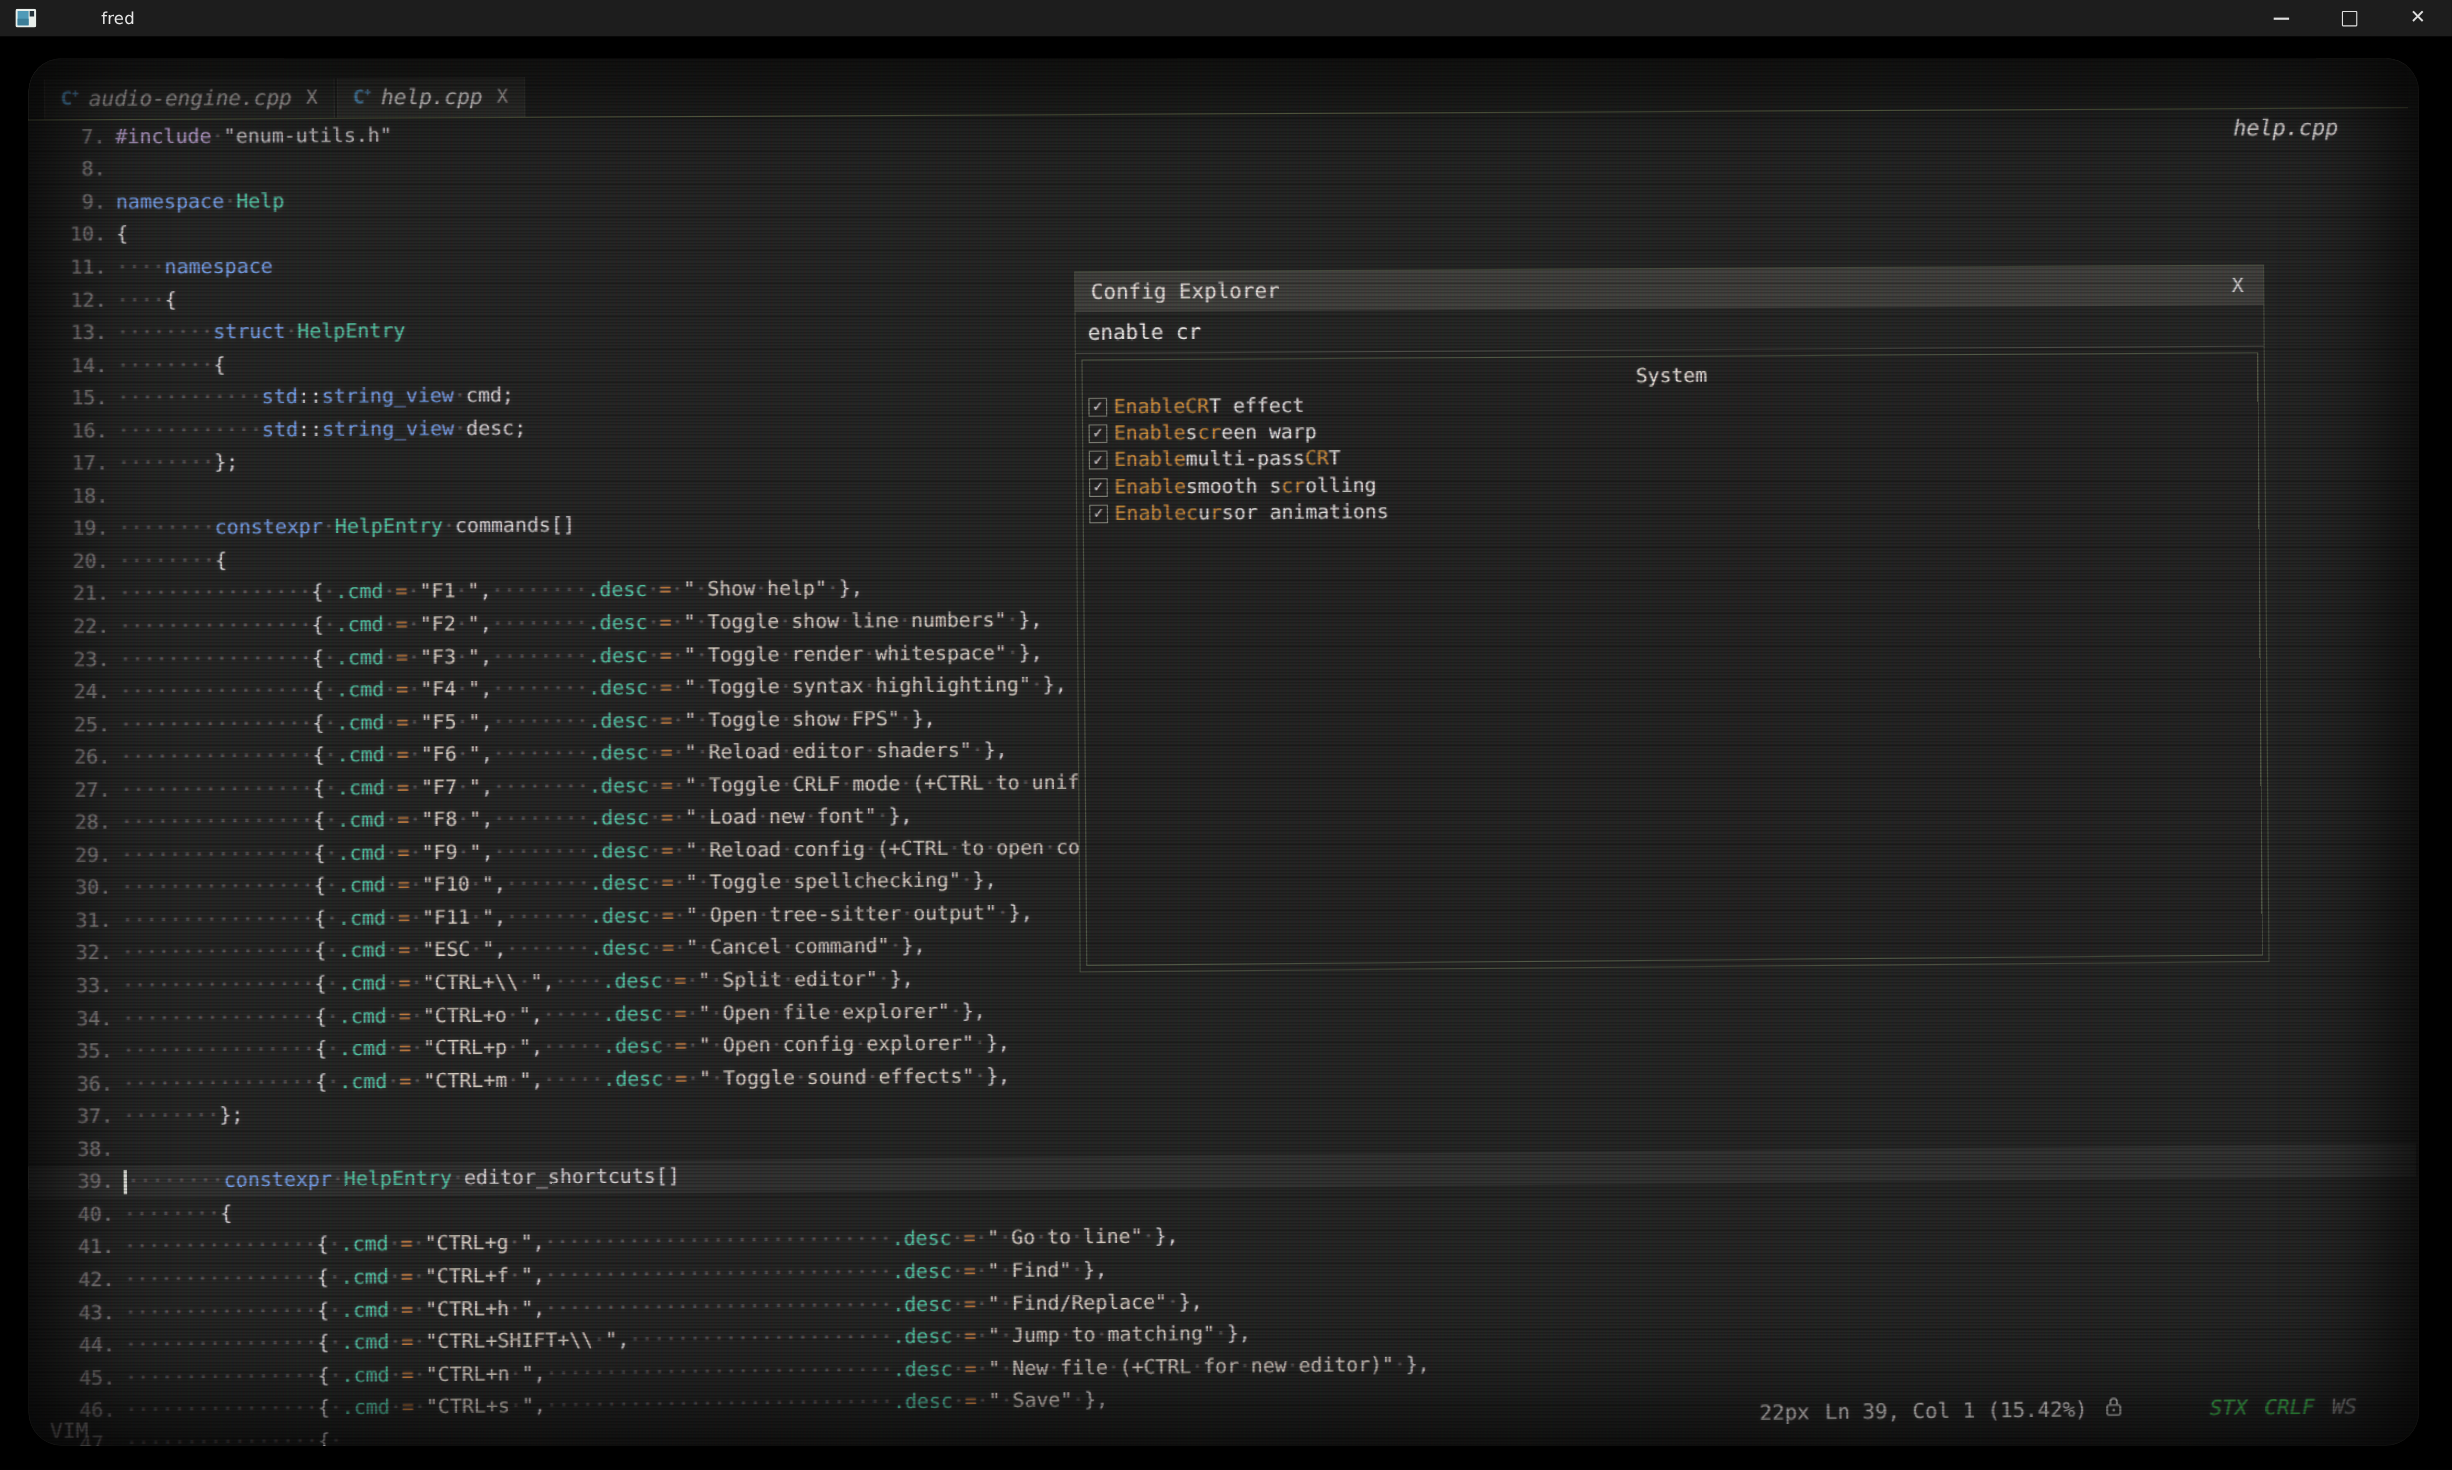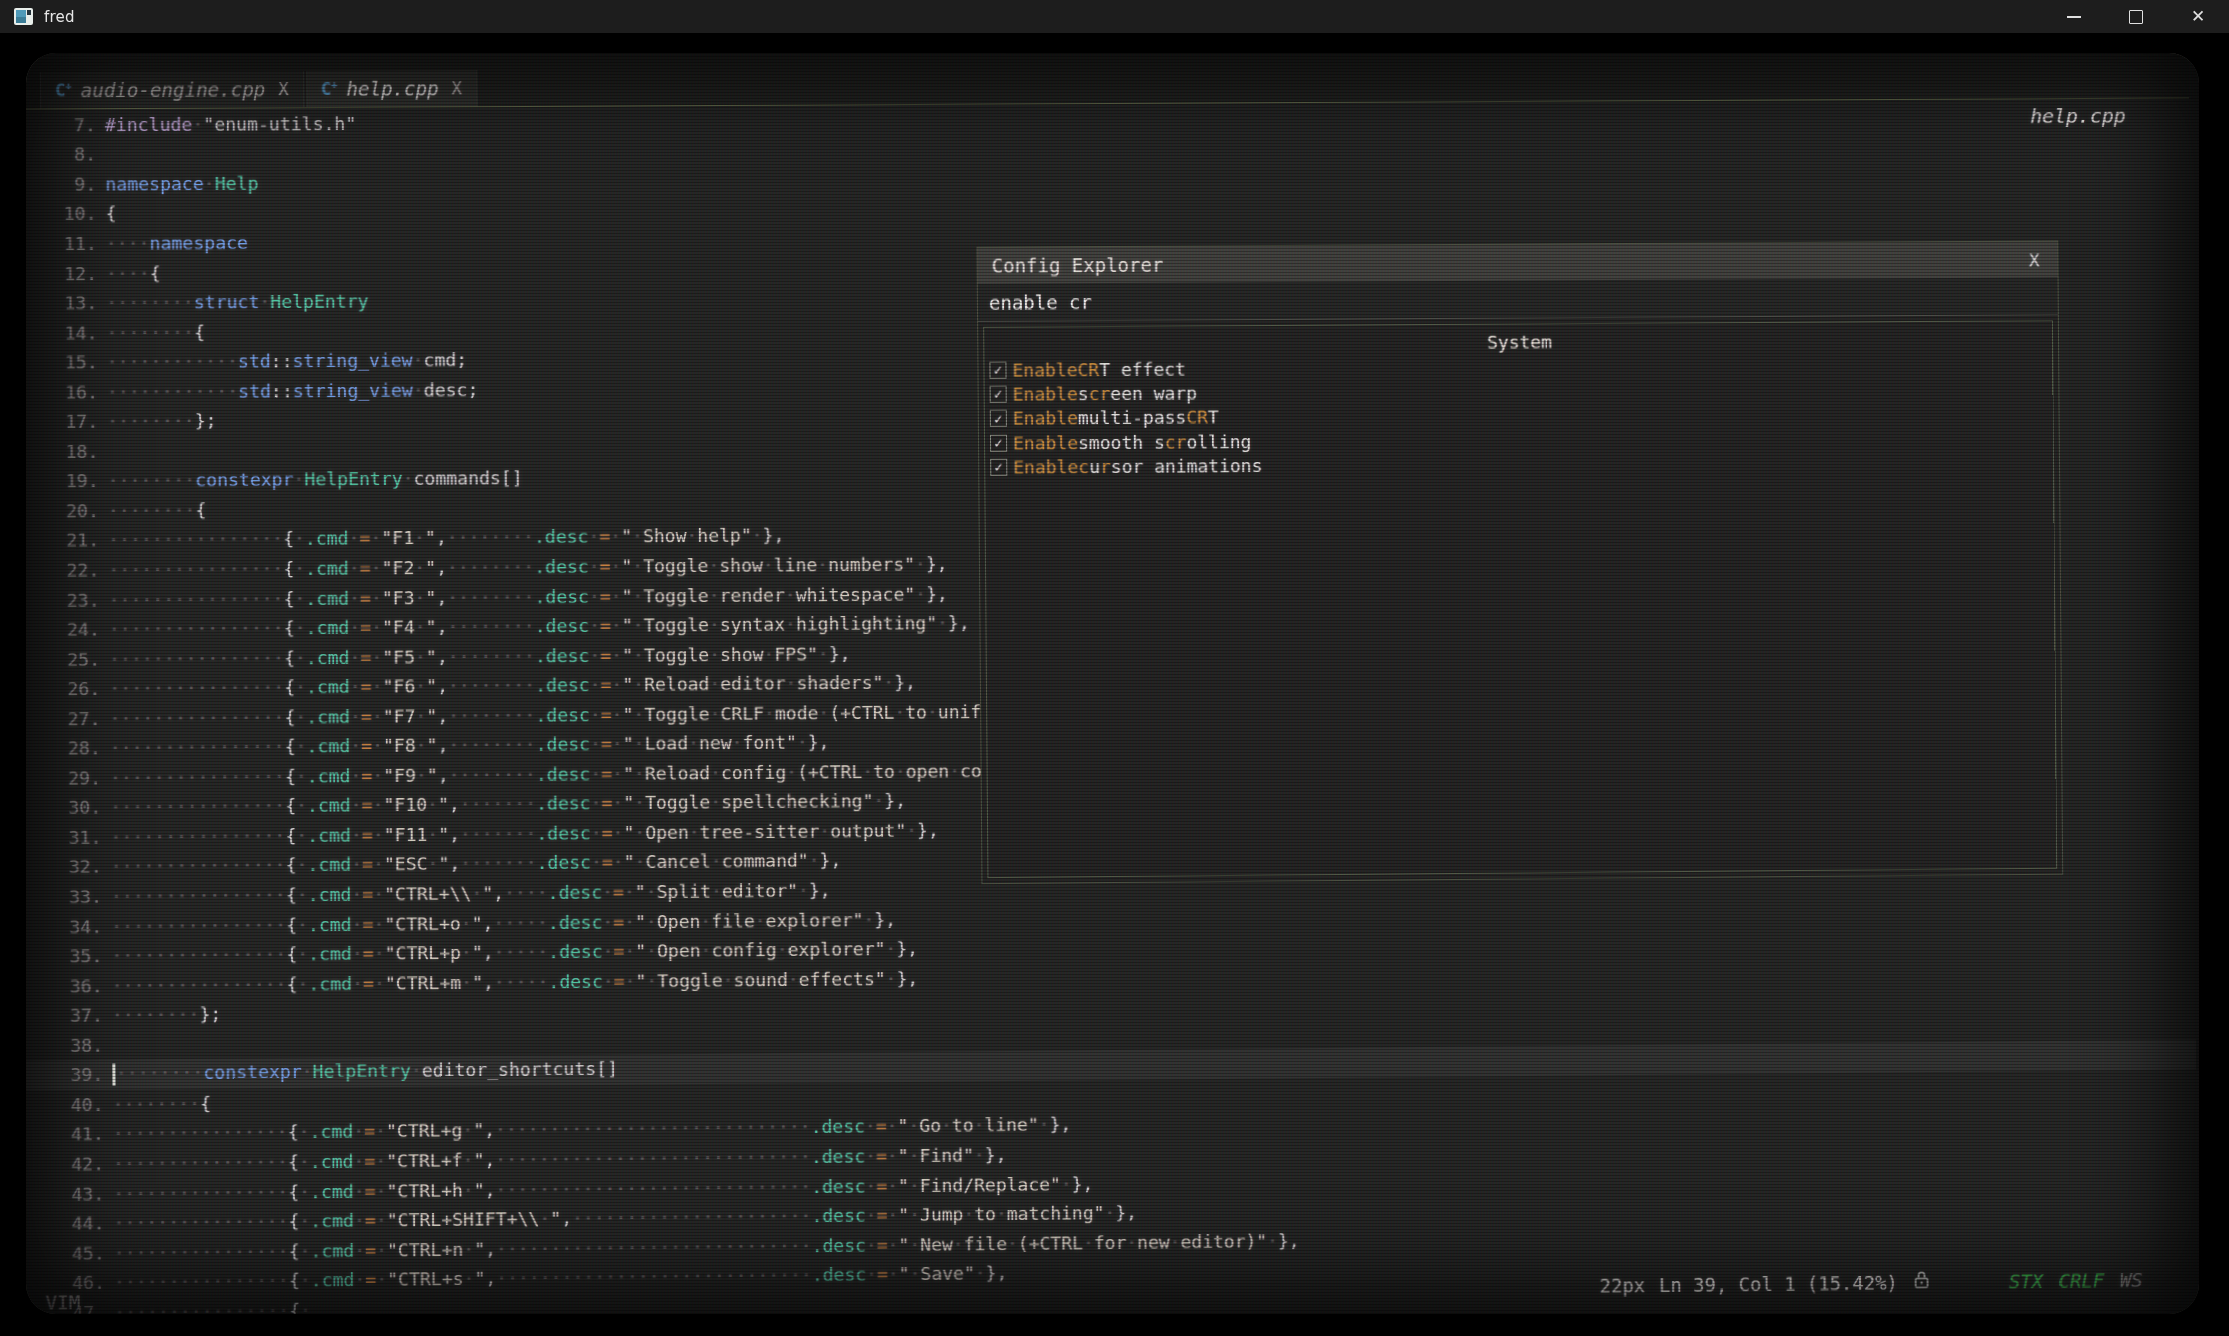--- a/index.html
+++ b/index.html
@@ -1,19 +1,19 @@
 <!DOCTYPE html>
 <html><head>
 <meta charset="utf-8">
 <style>
   html,body{margin:0;padding:0;background:#000;width:2229px;height:1336px;overflow:hidden;
             font-family:"DejaVu Sans",sans-serif;}
   
   .titlebar{position:absolute;left:0;top:0;width:2229px;height:33px;background:#1d1d1d;
-            display:flex;align-items:center;z-index:50;}
+            display:flex;align-items:center;z-index:50;gap:48px;}
   .app-icon{margin-left:14px;width:19px;height:17px;display:inline-block;}
   .app-title{color:#e6e6e6;font-size:15px;margin-left:11px;letter-spacing:.2px;}
   .win-controls{position:absolute;right:0;top:0;height:33px;display:flex;}
   .wc{width:62px;height:33px;display:flex;align-items:center;justify-content:center;cursor:pointer;}
   .glyph-min{display:inline-block;width:14px;height:2px;background:#e0e0e0;}
   .glyph-max{display:inline-block;width:12px;height:12px;border:1.6px solid #e0e0e0;border-radius:1px;}
   .glyph-close{color:#e0e0e0;font-size:17px;line-height:17px;}
   
   .stage{position:absolute;left:0;top:33px;width:2229px;height:1303px;background:#000;}
   .screen{position:absolute;left:26px;top:20px;width:2173px;height:1261px;background:#242422;

